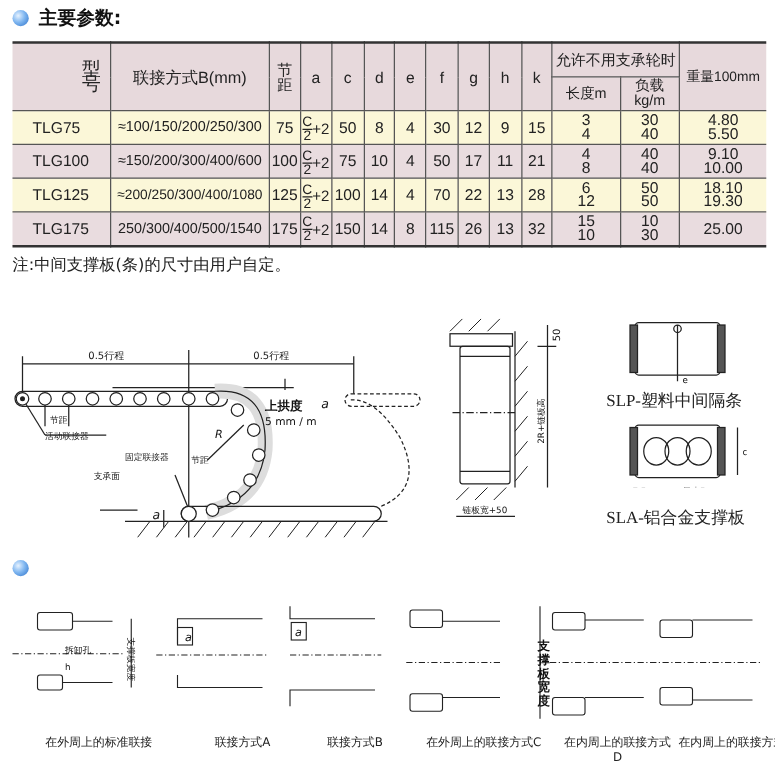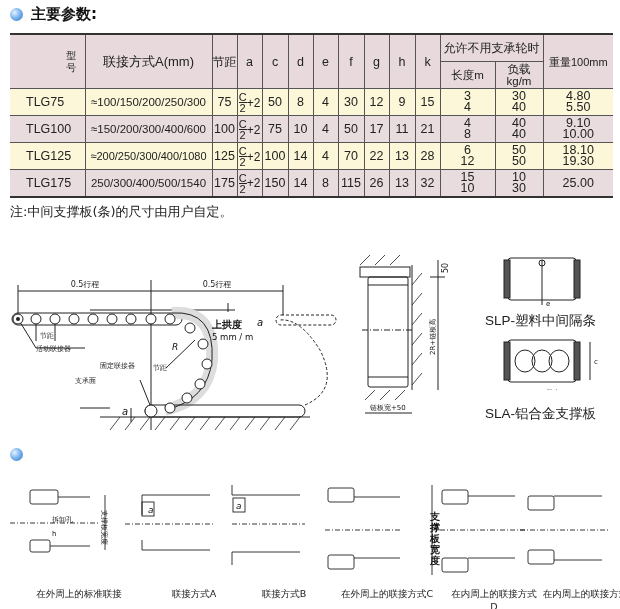--- a/index.html
+++ b/index.html
@@ -17,21 +17,21 @@
   .rowp{background:#e9dcdf;}
   .hdr th{height:26px;}
   .frac{display:inline-flex;align-items:center;font-size:12px;}
   .frac .f{display:inline-flex;flex-direction:column;align-items:center;line-height:10px;font-size:11px;}
   .frac .f span:first-child{border-bottom:1px solid #222;}
   .model{text-align:left!important;padding-left:16px!important;}
   .two{line-height:11px!important;}
   .note{position:absolute;left:10px;top:203px;font-size:13px;}
   .diagram{position:absolute;}
   .cap{position:absolute;font-size:9.5px;text-align:center;color:#222;margin-left:19px;}
-  .bigcap{position:absolute;font-size:13.5px;font-family:Liberation Sans, sans-serif;}
+  .bigcap{position:absolute;font-size:13.5px;font-family:Liberation Serif, serif;}
 </style>
 </head>
 <body>
 
 <div class="sec-title" style="top:5px;">
   <span class="bullet"></span>
   <span>主要参数:</span>
 </div>
 
 <table class="spec">
@@ -46,22 +46,22 @@
       <col style="width:26px">
     <col style="width:25px">
       <col style="width:26px">
       <col style="width:25px">
       <col style="width:55px">
     <col style="width:48px">
       <col style="width:70px">
   </colgroup>
   <tbody>
       <tr class="hdr">
-    <th rowspan="2" style="height:52px;font-size:10px;padding-left:48px;">型　号</th>
-    <th rowspan="2" style="font-size:13px;">联接方式A(mm)</th>
+    <th rowspan="2" style="height:52px;font-size:15px;padding-left:48px;">型　号</th>
+    <th rowspan="2" style="font-size:13px;">联接方式B(mm)</th>
     <th rowspan="2" style="font-size:12px;">节距</th>
     <th rowspan="2">a</th>
     <th rowspan="2">c</th>
     <th rowspan="2">d</th>
     <th rowspan="2">e</th>
     <th rowspan="2">f</th>
     <th rowspan="2">g</th>
     <th rowspan="2">h</th>
     <th rowspan="2">k</th>
     <th colspan="2" style="font-size:12px;">允许不用支承轮时</th>

